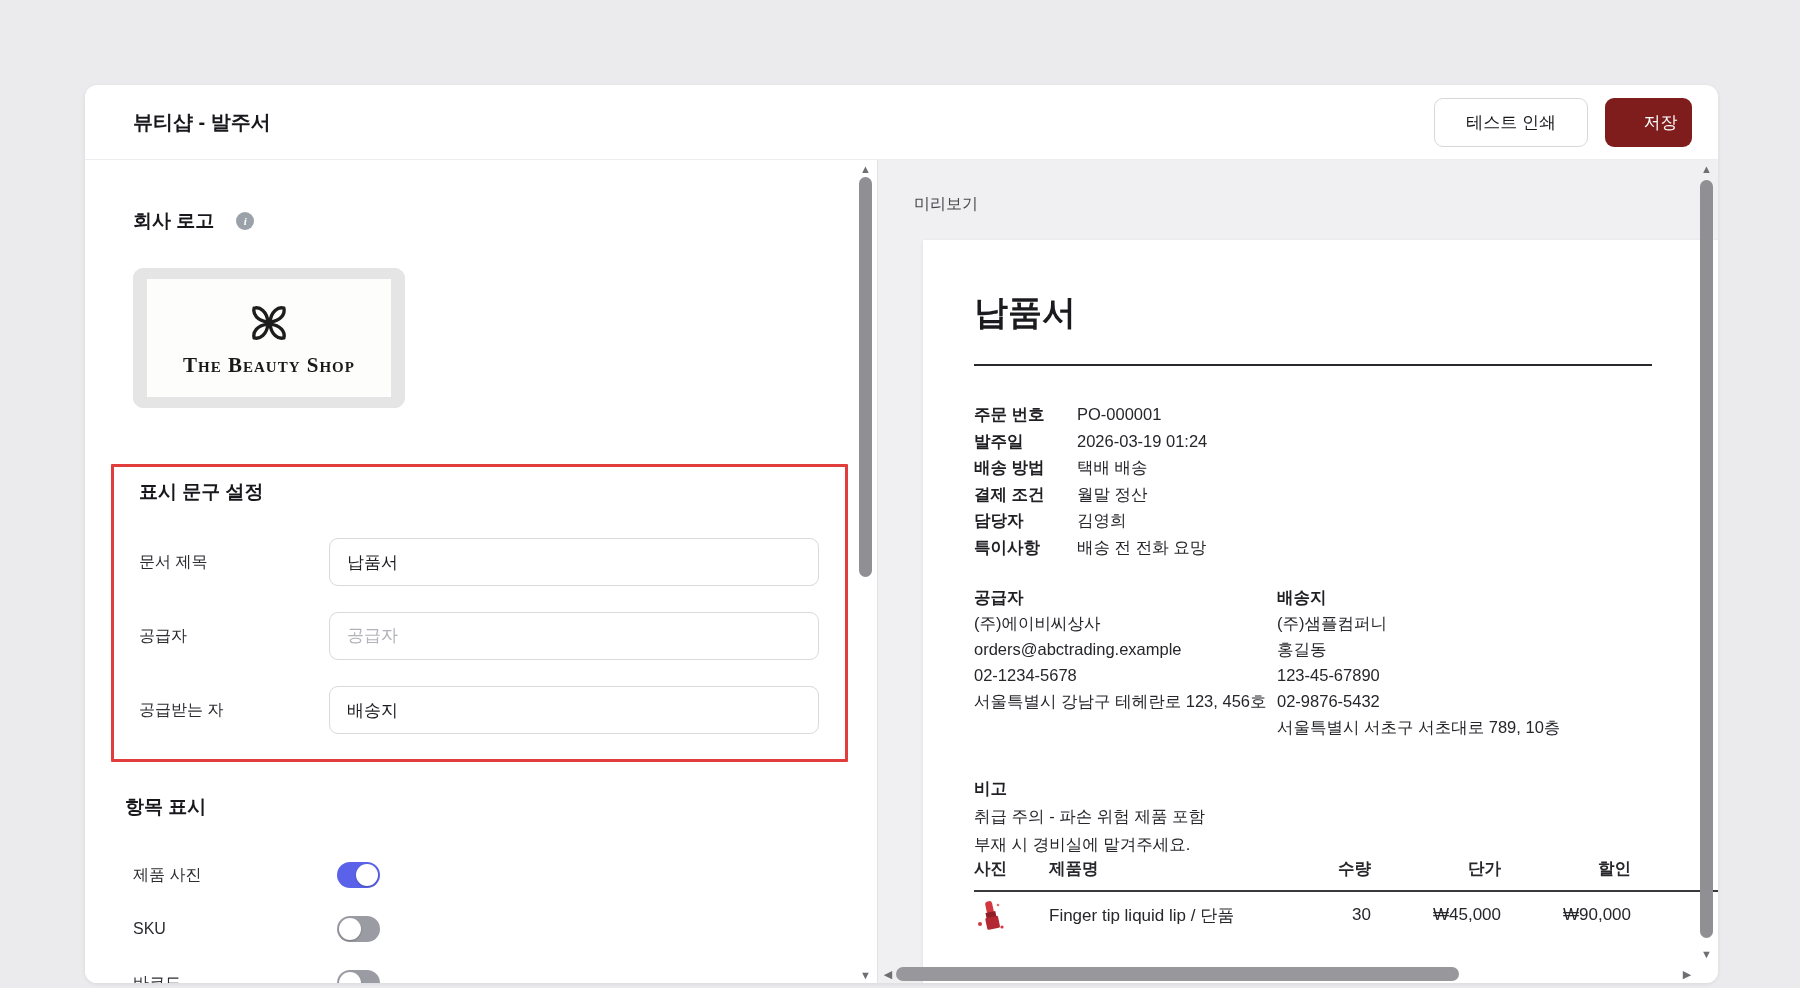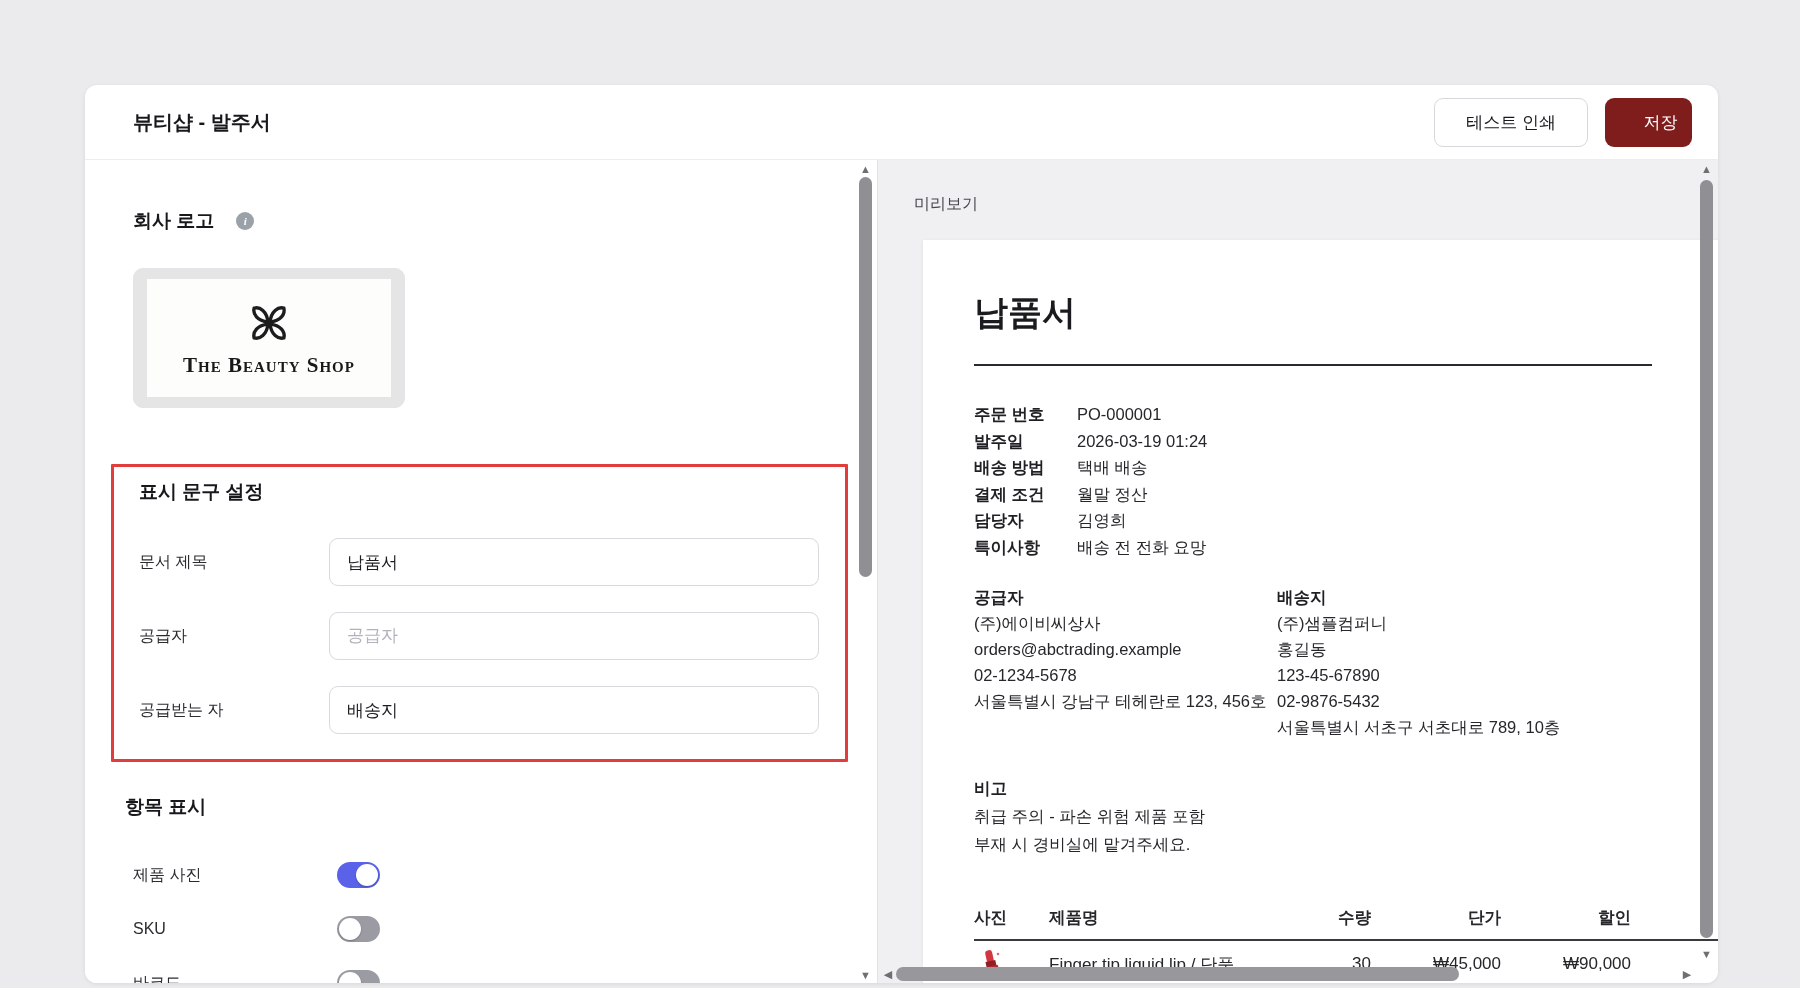--- a/index.html
+++ b/index.html
@@ -78,21 +78,21 @@
   .doc-title { margin-top:50px; font-size:34px; font-weight:700; line-height:44px; color:#1b1b1f; }
   .doc-rule { margin-top:30px; border-top:2px solid #2a2a2e; width:678px; }
   .doc-meta { margin-top:35px; font-size:16.5px; line-height:26.5px; }
   .meta-row { display:flex; }
   .meta-label { width:103px; font-weight:700; color:#1f1f24; }
   .doc-cols { margin-top:24px; display:flex; font-size:16.5px; line-height:26px; }
   .doc-col1 { width:303px; }
   .doc-col2 { width:375px; }
   .col-heading { font-weight:700; color:#1f1f24; }
   .doc-notes { margin-top:34px; font-size:16.5px; line-height:28px; }
-  .doc-table { margin-top:49px; width:800px; }
+  .doc-table { width:800px; }
   .t-grid { display:grid; grid-template-columns:75px 250px 72px 130px 130px 1fr; align-items:center; }
   .t-head { font-weight:700; font-size:16.5px; padding-bottom:10px; border-bottom:2px solid #3a3a3e; }
   .t-num { text-align:right; }
   .t-row { padding-top:6px; font-size:17px; }
   .item-thumb { width:34px; height:34px; display:block; }
 
   .pv-scrollbar-up    { right:4px; top:2px; }
   .pv-scrollbar-thumb { right:5px; top:20px; height:758px; }
   .pv-scrollbar-down  { right:4px; top:787px; }
   .pv-h-left  { left:3px; bottom:2px; }

